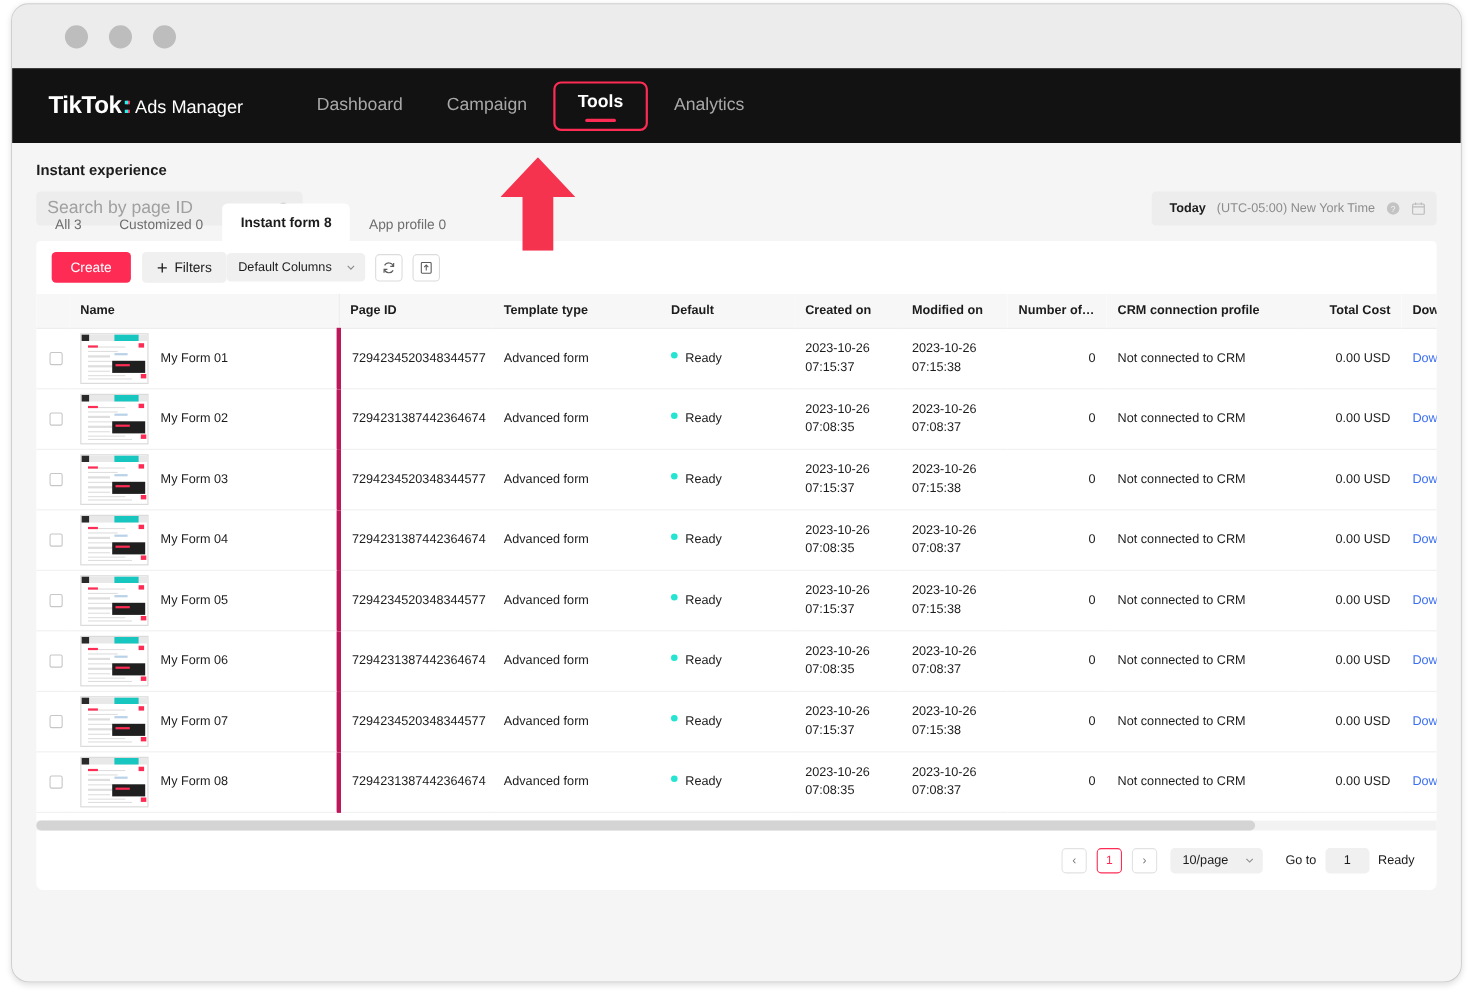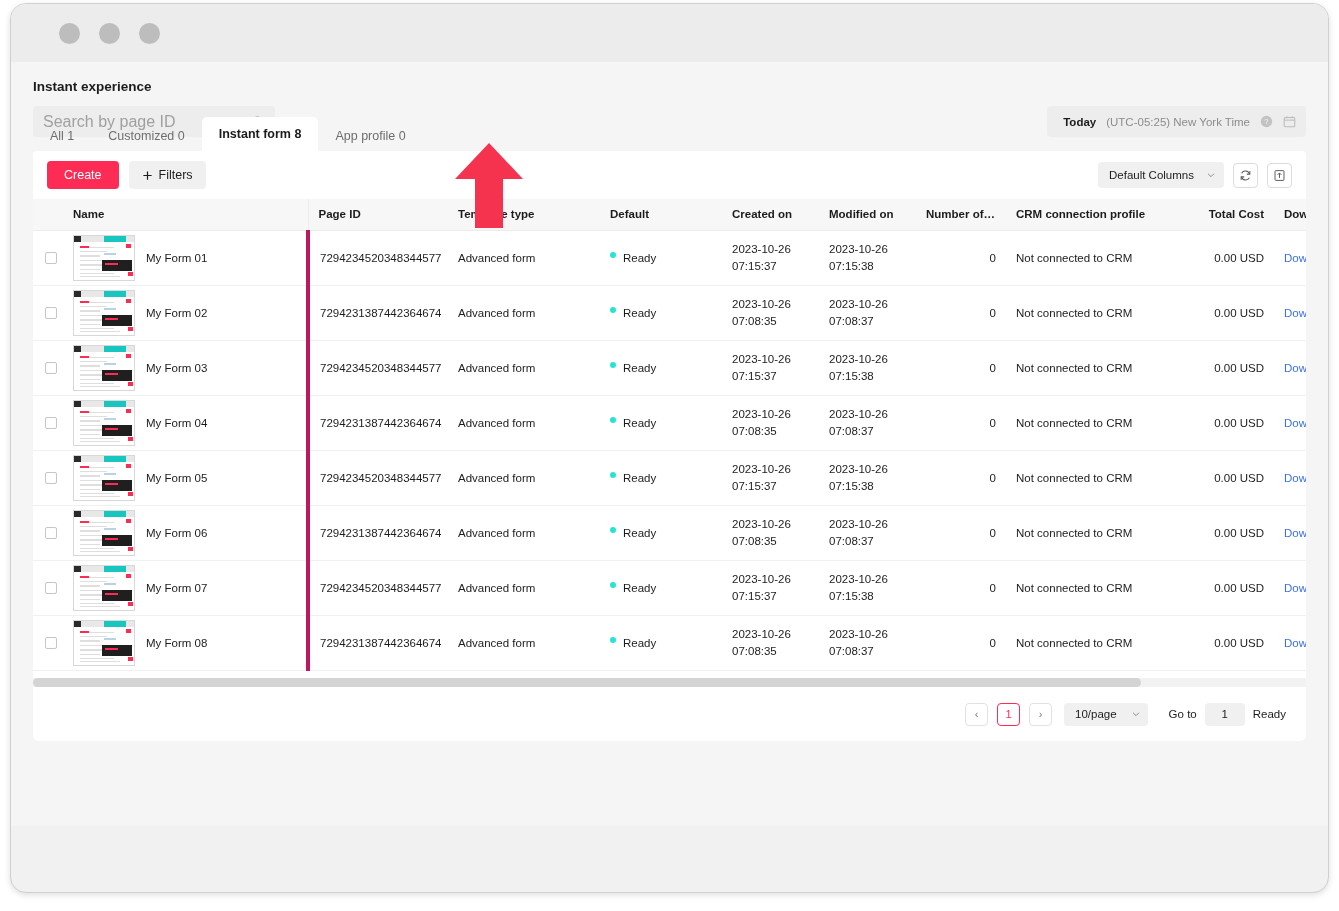--- a/index.html
+++ b/index.html
@@ -142,21 +142,21 @@
     padding: 0 17px; height: 30px;
     display: flex; align-items: center;
     cursor: pointer; white-space: nowrap;
   }
   .tab.active {
     background: #ffffff; color: #1c1c1c; font-weight: bold;
     border-radius: 5px 5px 0 0; height: 34px;
   }
 
   .actionbar {
-    display: flex; align-items: center; justify-content: space-between;
+    display: flex; align-items: center; justify-content: flex-start;
     padding: 10px 14px 10px 14px;
   }
   .actions-left { display: flex; align-items: center; gap: 10px; }
   .btn-create {
     background: #fe2c55; color: #fff; font-size: 12.5px;
     border: none; border-radius: 4px;
     height: 28px; padding: 0 17px; cursor: pointer;
     font-family: "Liberation Sans", sans-serif;
   }
   .btn-filters {
@@ -292,53 +292,67 @@
 <body>
 
 <div class="window-frame">
 
   <div class="titlebar">
     <div class="dot d1"></div>
     <div class="dot d2"></div>
     <div class="dot d3"></div>
   </div>
 
+  <div class="topnav">
+    <div class="brand">
+      <span class="brand-tiktok">TikTok</span>
+        <span class="brand-colon">:</span>
+        <span class="brand-sub">Ads Manager</span>
+    </div>
+    <div class="navlink">Dashboard</div>
+    <div class="navlink">Campaign</div>
+    <div class="nav-tools-wrap">
+      <div class="navlink active">Tools</div>
+      <div class="nav-underline"></div>
+    </div>
+    <div class="navlink">Analytics</div>
+  </div>
 
   <div class="page">
 
     <div class="page-title">Instant experience</div>
 
     <div class="filterbar">
       <div class="search-box">
         <input placeholder="Search by page ID" style="">
         <svg class="icon-search" viewBox="0 0 16 16">
           <circle cx="6.8" cy="6.8" r="4.6" fill="none" stroke="#6b6b6b" stroke-width="1.4"></circle>
           <line x1="10.3" y1="10.3" x2="14" y2="14" stroke="#6b6b6b" stroke-width="1.4"></line>
         </svg>
       </div>
       <div class="daterange">
         <span class="dr-today">Today</span>
-        <span class="dr-tz">(UTC-05:25) New York Time</span>
+        <span class="dr-tz">(UTC-05:00) New York Time</span>
         <svg class="icon-help" viewBox="0 0 16 16">
           <circle cx="8" cy="8" r="7" fill="#9a9a9a"></circle>
           <text x="8" y="11.6" font-size="9.5" fill="#fff" text-anchor="middle" font-family="Liberation Sans, sans-serif">?</text>
         </svg>
         <svg class="icon-cal" viewBox="0 0 16 16">
           <rect x="1.5" y="3" width="13" height="11.5" rx="1.2" fill="none" stroke="#8a8a8a" stroke-width="1.3"></rect>
           <line x1="1.5" y1="6.3" x2="14.5" y2="6.3" stroke="#8a8a8a" stroke-width="1.3"></line>
           <line x1="4.8" y1="1.4" x2="4.8" y2="4" stroke="#8a8a8a" stroke-width="1.3"></line>
           <line x1="11.2" y1="1.4" x2="11.2" y2="4" stroke="#8a8a8a" stroke-width="1.3"></line>
         </svg>
       </div>
     </div>
 
     <div class="card">
 
       <div class="tabs">
-        <div class="tab">All 1</div>
+        <div class="tab">All 3</div>
         <div class="tab">Customized 0</div>
         <div class="tab active">Instant form 8</div>
         <div class="tab">App profile 0</div>
       </div>
 
       <div class="actionbar">
         <div class="actions-left">
           <button class="btn-create">Create</button>
           <button class="btn-filters">
             <svg width="11" height="11" viewBox="0 0 12 12">

